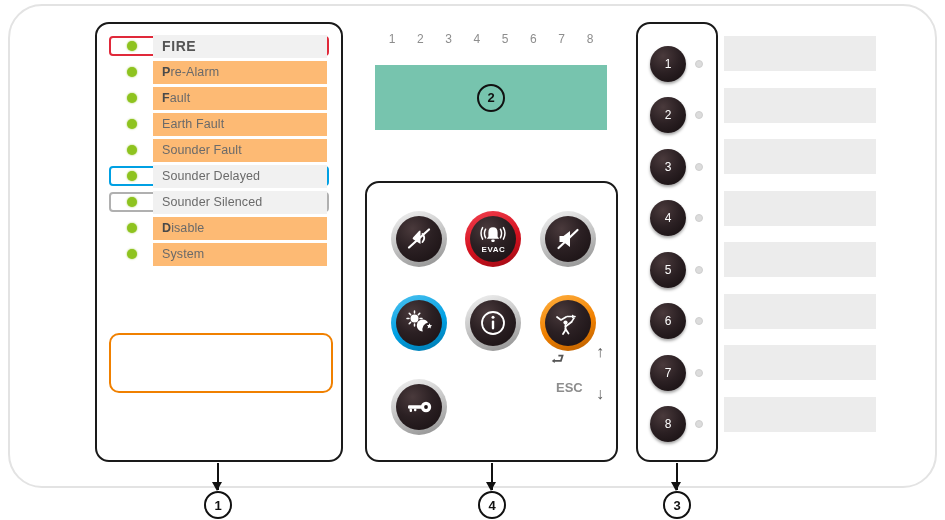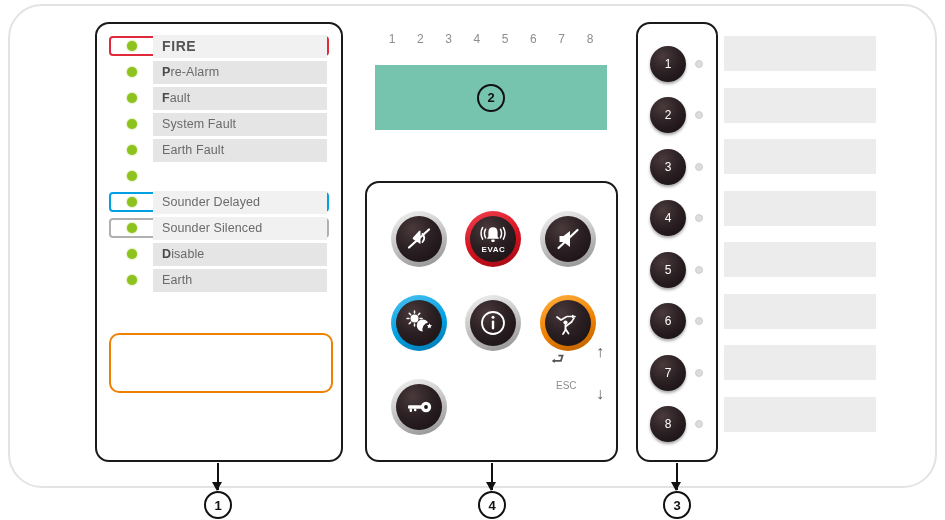--- a/index.html
+++ b/index.html
@@ -71,21 +71,21 @@
     background: #8ec31f;
     box-shadow: 0 0 2px rgba(140,190,30,.85);
     flex: 0 0 auto;
     margin-left: 12px;
   }
   .ind-strip {
     position: relative;
     margin-left: 16px;
     flex: 1 1 auto;
     height: 23px;
-    background: #e5e5e5;
+    background: #fdba74;
     display: flex;
     align-items: center;
     padding-left: 9px;
     box-sizing: border-box;
   }
   .ind-label {
     font-size: 12.5px;
     color: #6a6a6a;
     letter-spacing: .1px;
     white-space: nowrap;
@@ -222,22 +222,23 @@
     top: 168px;
     color: #555;
     font-size: 15px;
     line-height: 1;
   }
   .esc-mark {
     position: absolute;
     left: 189px;
     top: 198px;
     color: #8d8d8d;
-    font-size: 10px;
+    font-size: 13px;
     line-height: 1;
+    font-weight: bold;
   }
   .arrow-updown {
     position: absolute;
     right: 8px;
     top: 160px;
     width: 16px;
     height: 60px;
     display: flex;
     flex-direction: column;
     align-items: center;
@@ -365,54 +366,51 @@
         </div>
         <div class="ind-row ">
           <div class="ind-led"></div>
           <div class="ind-strip">
             <span class="ind-label"><b>F</b>ault</span>
           </div>
         </div>
         <div class="ind-row ">
           <div class="ind-led"></div>
           <div class="ind-strip">
-            <span class="ind-label">System Fault</span>
+            <span class="ind-label">Earth Fault</span>
           </div>
         </div>
         <div class="ind-row ">
           <div class="ind-led"></div>
           <div class="ind-strip">
-            <span class="ind-label">Earth Fault</span>
+            <span class="ind-label">Sounder Fault</span>
+          </div>
+        </div>
+        <div class="ind-row hl-blue">
+          <div class="ind-led"></div>
+          <div class="ind-strip">
+            <span class="ind-label">Sounder Delayed</span>
+          </div>
+        </div>
+        <div class="ind-row hl-gray">
+          <div class="ind-led"></div>
+          <div class="ind-strip">
+            <span class="ind-label">Sounder Silenced</span>
           </div>
         </div>
         <div class="ind-row ">
           <div class="ind-led"></div>
-        </div>
-        <div class="ind-row hl-blue">
-          <div class="ind-led"></div>
-          <div class="ind-strip">
-            <span class="ind-label">Sounder Delayed</span>
-          </div>
-        </div>
-        <div class="ind-row hl-gray">
-          <div class="ind-led"></div>
-          <div class="ind-strip">
-            <span class="ind-label">Sounder Silenced</span>
+          <div class="ind-strip">
+            <span class="ind-label"><b>D</b>isable</span>
           </div>
         </div>
         <div class="ind-row ">
           <div class="ind-led"></div>
           <div class="ind-strip">
-            <span class="ind-label"><b>D</b>isable</span>
-          </div>
-        </div>
-        <div class="ind-row ">
-          <div class="ind-led"></div>
-          <div class="ind-strip">
-            <span class="ind-label">Earth</span>
+            <span class="ind-label">System</span>
           </div>
         </div>
         <div class="grp-orange" style="left: 0px; top: 297px; width: 224px; height: 60px;"></div>
       </div>
   </div>
 
   <div id="display-area">
     <div class="zone-numbers" id="zone-numbers">
         <span class="zone-num">1</span>
         <span class="zone-num">2</span>

